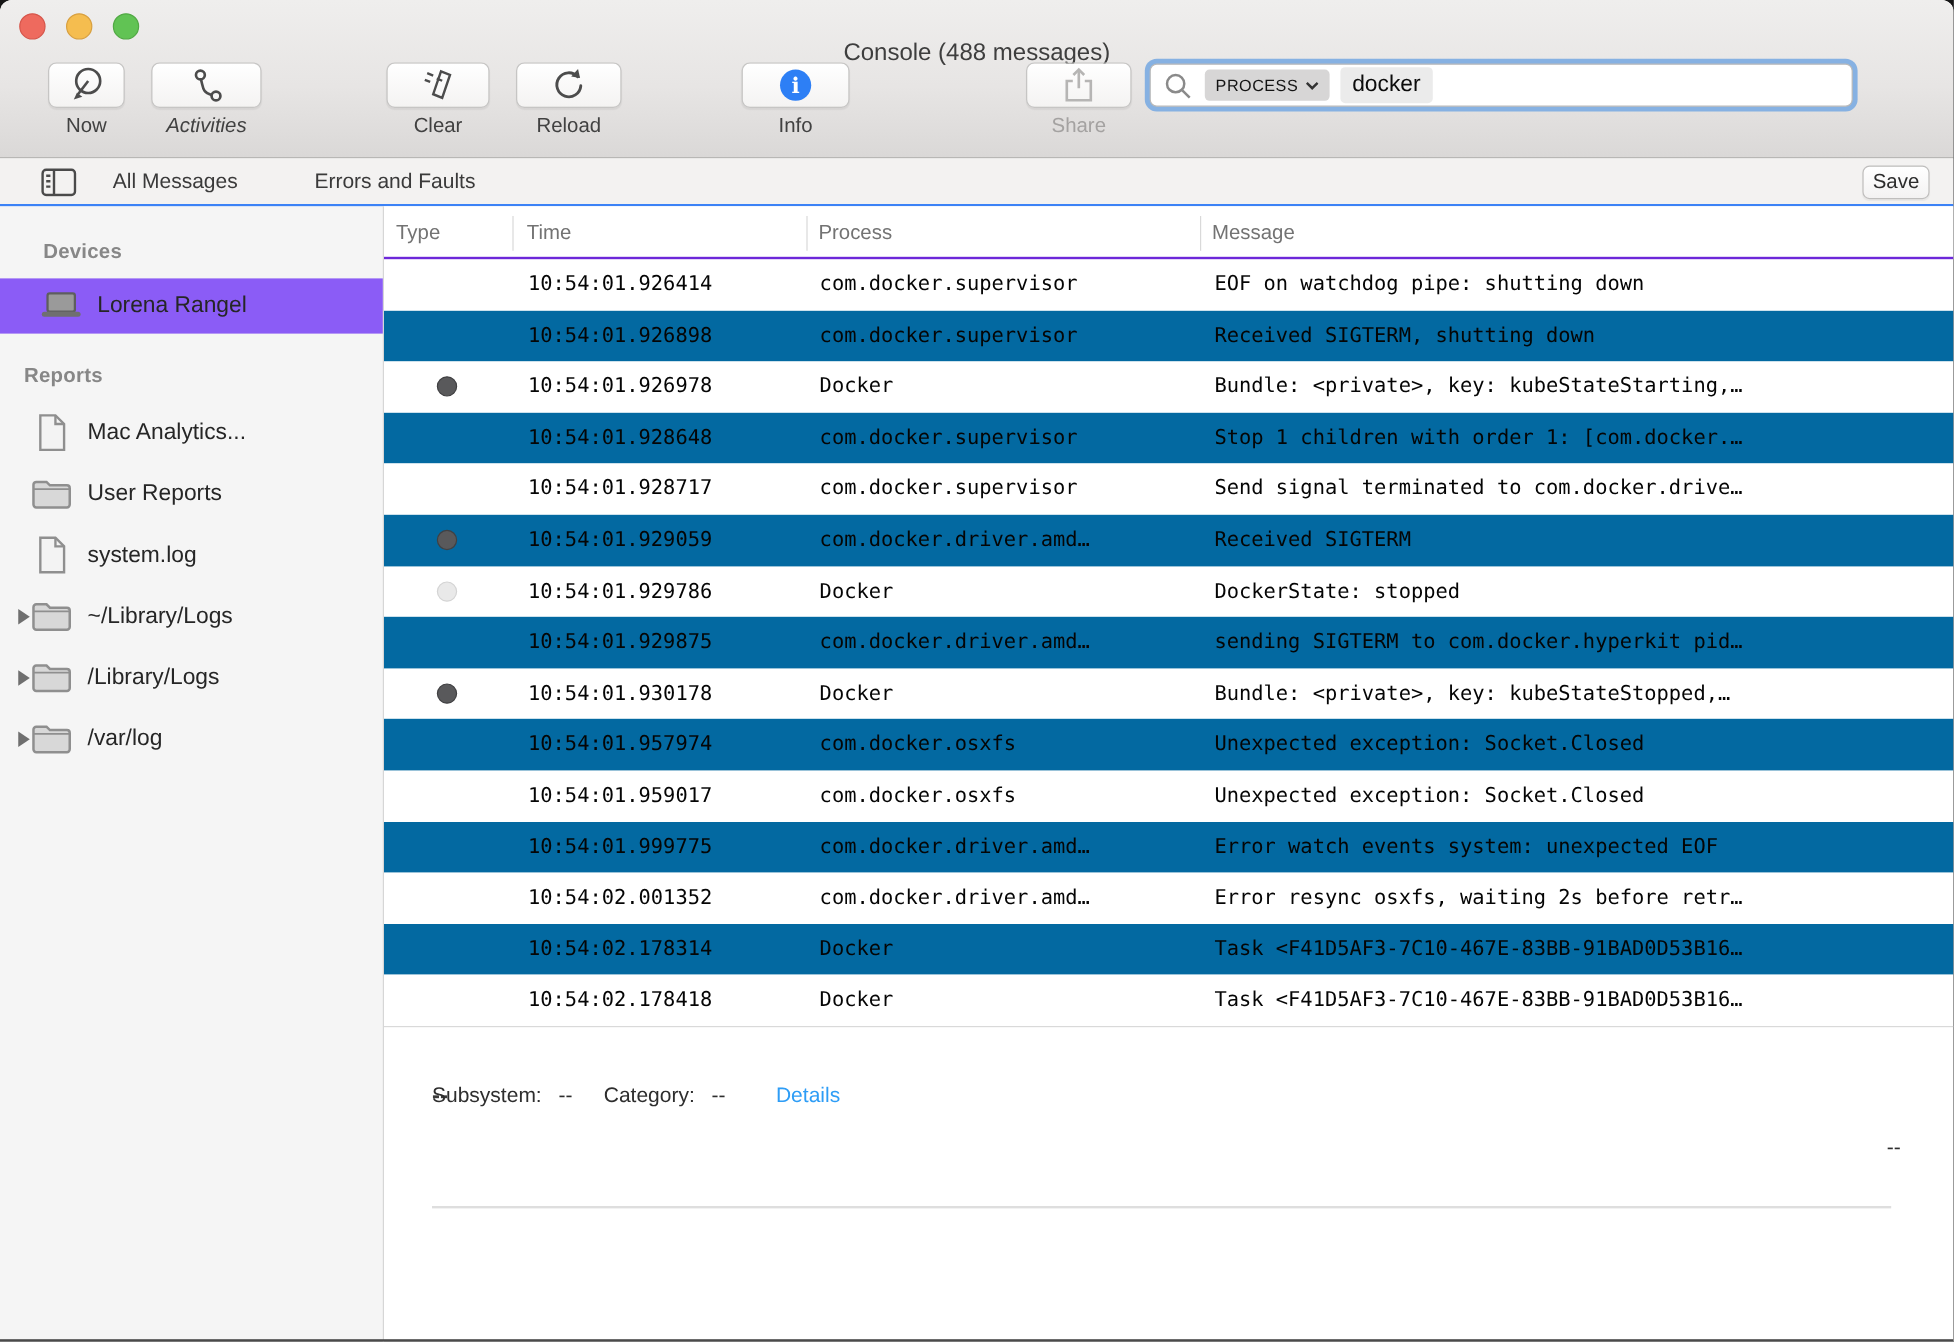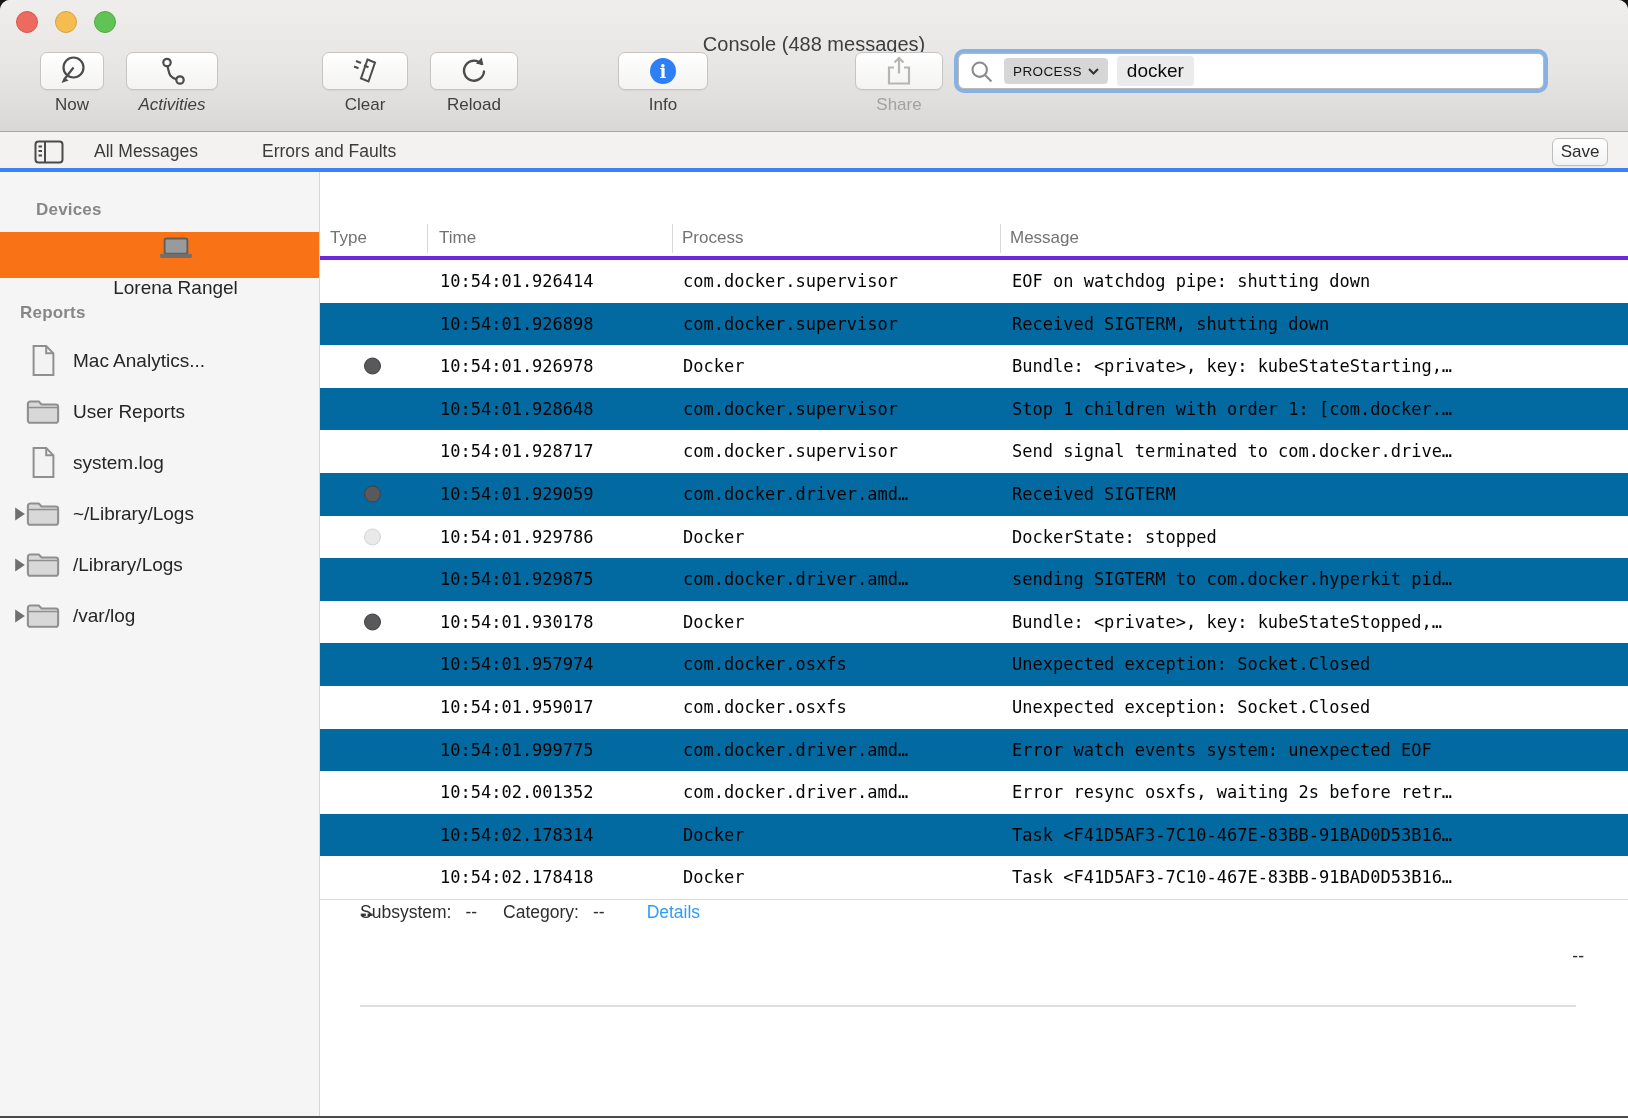--- a/index.html
+++ b/index.html
@@ -58,21 +58,21 @@
     font-size:13.5px; letter-spacing:.4px; color:#141414;
   }
   .token-query {
     height:30px; padding:0 10px; border-radius:4px; background:#ebebeb;
     display:flex; align-items:center; font-size:19px; color:#0c0c0c;
   }
 
   
   .filterbar {
     position:absolute; left:0; top:132px; width:1628px; height:40px;
-    background:#f3f2f1; border-bottom:4px solid #3b82f6;
+    background:#f3f2f1; border-bottom:2px solid #3b82f6;
   }
   .panel-toggle { position:absolute; left:34px; top:8px; width:30px; height:24px; cursor:default; }
   .scope { position:absolute; top:0; height:39px; display:flex; align-items:center; font-size:17.5px; color:#3a3a3a; cursor:default; }
   .scope.all { left:94px; }
   .scope.errors { left:262px; }
   .save-btn {
     position:absolute; right:20px; top:6px; width:56px; height:28px;
     background:linear-gradient(#ffffff,#f3f2f2); border:1px solid #bfbebd; border-radius:6px;
     box-shadow:0 1px 1px rgba(0,0,0,.05);
     display:flex; align-items:center; justify-content:center;
@@ -88,29 +88,29 @@
     height:44px; display:flex; align-items:center; padding-left:20px;
     font-size:17px; font-weight:bold; color:#878787; letter-spacing:.2px;
   }
   .sb-header.devices { margin-top:16px;padding-left:36px; }
   .sb-header.reports { margin-top:13px; }
   .sb-item {
     position:relative; height:51px; display:flex; align-items:center;
     padding-left:24px; gap:11px; font-size:19px; color:#262626; cursor:default;
   }
   .sb-item.device { height:46px; padding-left:32px; }
-  .sb-item.selected { background:#f97316;flex-direction:column; }
+  .sb-item.selected { background:#8b5cf6; }
   .sb-tri { position:absolute; left:13px; top:50%; transform:translateY(-50%); width:13px; height:15px; }
   .sb-icon { width:38px; height:34px; display:flex; align-items:center; justify-content:center; flex:none; }
 
   
   .main { position:absolute; left:320px; top:172px; right:0; bottom:0; background:#ffffff; }
   .thead {
-    position:relative; height:44px; background:#ffffff; border-bottom:4px solid #6d28d9;
-    font-size:17px; color:#737373;margin-top:44px;
+    position:relative; height:44px; background:#ffffff; border-bottom:2px solid #6d28d9;
+    font-size:17px; color:#737373;
   }
   .th { position:absolute; top:0; height:44px; display:flex; align-items:center; }
   .th.type { left:10px; } .th.time { left:119px; } .th.process { left:362px; } .th.message { left:690px; }
   .th-sep { position:absolute; top:8px; height:29px; width:1px; background:#d9d9d9; }
   .sep1 { left:107px; } .sep2 { left:352px; } .sep3 { left:680px; }
 
   .tbody { border-bottom:1px solid #d9d9d9; }
   .row {
     position:relative; height:42.6px; line-height:42.6px; white-space:nowrap; overflow:hidden;
     font-family:"DejaVu Sans Mono", monospace; font-size:17px; color:#050505; cursor:default;

